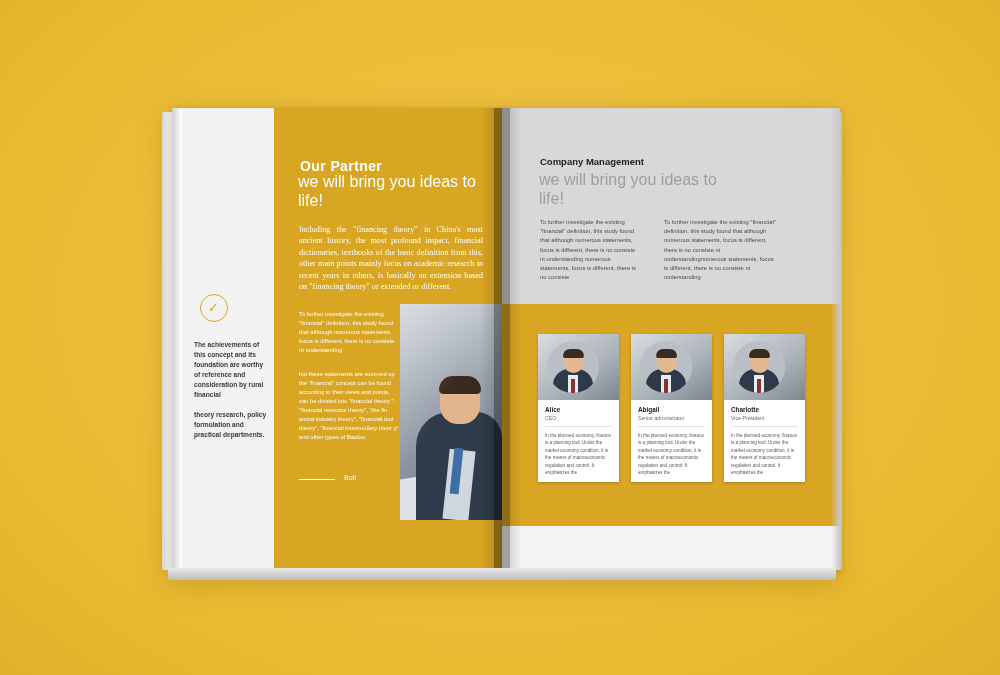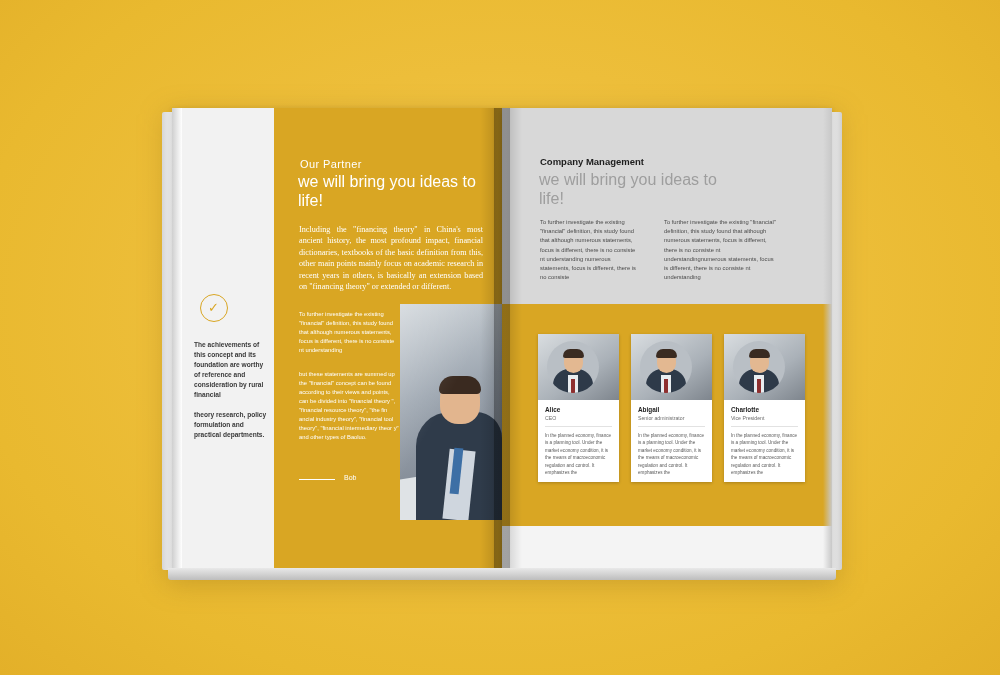--- a/index.html
+++ b/index.html
@@ -79,20 +79,21 @@
   
   .page-right {
     position: absolute;
     left: 330px;
     top: 0;
     width: 330px;
     height: 462px;
     background: #ffffff;
     box-shadow: 0 2px 6px rgba(0,0,0,0.18);
     overflow: hidden;
+    padding-left: 8px;
   }
   .right-grey {
     position: absolute;
     left: 0; top: 0; right: 0;
     height: 196px;
     background: #d8d8d8;
   }
   .right-gold {
     position: absolute;
     left: 0; top: 196px; right: 0;
@@ -155,24 +156,24 @@
     font-size: 6.6px;
     line-height: 10px;
     color: #3a3a3a;
     font-weight: bold;
   }
 
   .our-partner {
     position: absolute;
     left: 128px;
     top: 50px;
-    font-size: 11px;
+    font-size: 14px;
     letter-spacing: 0.4px;
     color: #ffffff;
-    font-weight: normal;
+    font-weight: bold;
   }
   .head-left {
     position: absolute;
     left: 126px;
     top: 64px;
     width: 180px;
     font-size: 16px;
     line-height: 19px;
     color: #ffffff;
     font-weight: normal;

